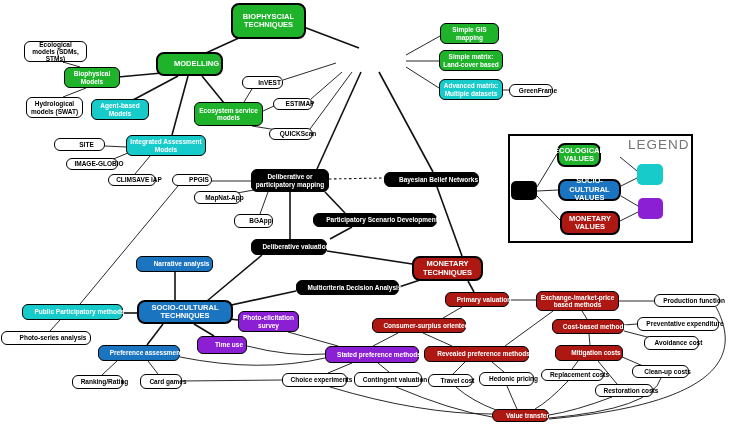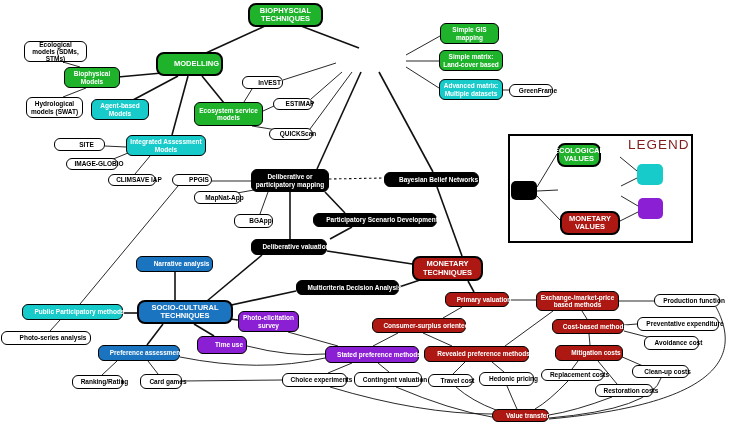--- a/index.html
+++ b/index.html
@@ -15,21 +15,21 @@
   .blue  {background:#1b74c0;color:#fff;border:1.2px solid #000;}
   .purple{background:#8b1fd3;color:#fff;border:1.2px solid #000;}
   .red   {background:#ad1813;color:#fff;border:1.2px solid #000;}
   .black {background:#000;color:#fff;border:1.2px solid #000;}
   .white {background:#fff;color:#000;border:1px solid #000;}
   .major {border-width:2.4px;border-radius:8px;font-size:7.5px;}
   .swatch{position:absolute;z-index:3;border-radius:5px;}
   #legend-box{position:absolute;z-index:1;left:508px;top:134px;width:185px;height:109px;
               border:2px solid #000;background:#fff;box-sizing:border-box;}
   #legend-title{position:absolute;z-index:3;left:628px;top:137px;font-size:13.5px;
-                color:#7f1d1d;font-weight:normal;letter-spacing:1px;}
+                color:#737373;font-weight:normal;letter-spacing:1px;}
 </style>
 </head>
 <body>
 
 <div id="canvas">
 
   <div id="legend-box"></div>
 
   <svg id="edges" width="733" height="428" viewBox="0 0 733 428" fill="none">
     <g stroke="#111" stroke-width="1.6">
@@ -116,21 +116,21 @@
       <line x1="537" y1="187" x2="557" y2="154"></line>
         <line x1="537" y1="191" x2="558" y2="190"></line>
       <line x1="537" y1="196" x2="560" y2="220"></line>
         <line x1="620" y1="157" x2="637" y2="171"></line>
       <line x1="621" y1="186" x2="637" y2="178"></line>
         <line x1="621" y1="196" x2="638" y2="206"></line>
       <line x1="620" y1="221" x2="638" y2="212"></line>
     </g>
   </svg>
 
-  <div class="node green major" style="left:248px;top:3px;width:75px;height:24px">BIOPHYSCIAL TECHNIQUES</div>
+  <div class="node green major" style="left:231px;top:3px;width:75px;height:36px">BIOPHYSCIAL TECHNIQUES</div>
   <div class="node green major nw" style="left:156px;top:52px;width:67px;height:24px">MODELLING</div>
   <div class="node white" style="left:24px;top:41px;width:63px;height:21px">Ecological models (SDMs, STMs)</div>
   <div class="node green" style="left:64px;top:67px;width:56px;height:21px">Biophysical Models</div>
   <div class="node white" style="left:26px;top:97px;width:57px;height:21px">Hydrological models (SWAT)</div>
   <div class="node cyan" style="left:91px;top:99px;width:58px;height:21px">Agent-based Models</div>
   <div class="node white nw" style="left:242px;top:76px;width:41px;height:13px">InVEST</div>
   <div class="node green" style="left:194px;top:102px;width:69px;height:24px">Ecosystem service models</div>
   <div class="node white nw" style="left:273px;top:98px;width:40px;height:12px">ESTIMAP</div>
   <div class="node white nw" style="left:269px;top:128px;width:44px;height:12px">QUICKScan</div>
   <div class="node cyan" style="left:126px;top:135px;width:80px;height:21px">Integrated Assessment Models</div>
@@ -174,17 +174,18 @@
   <div class="node white nw" style="left:644px;top:336px;width:55px;height:14px">Avoidance cost</div>
   <div class="node red nw" style="left:555px;top:345px;width:68px;height:16px">Mitigation costs</div>
   <div class="node white nw" style="left:541px;top:369px;width:63px;height:12px">Replacement costs</div>
   <div class="node white nw" style="left:595px;top:384px;width:58px;height:13px">Restoration costs</div>
   <div class="node white nw" style="left:632px;top:365px;width:57px;height:13px">Clean-up costs</div>
   <div class="node red nw" style="left:492px;top:409px;width:57px;height:13px">Value transfer</div>
 
   <div id="legend-title">LEGEND</div>
   <div class="swatch" style="left:511px;top:181px;width:26px;height:19px;background:#000"></div>
   <div class="node green major" style="left:557px;top:143px;width:44px;height:24px">ECOLOGICAL VALUES</div>
+  <div class="node blue major" style="left:558px;top:179px;width:63px;height:22px">SOCIO-CULTURAL VALUES</div>
   <div class="node red major" style="left:560px;top:211px;width:60px;height:24px">MONETARY VALUES</div>
   <div class="swatch" style="left:637px;top:164px;width:26px;height:21px;background:#17cbca"></div>
   <div class="swatch" style="left:638px;top:198px;width:25px;height:21px;background:#8b1fd3"></div>
 
 </div>
 
 </body></html>

